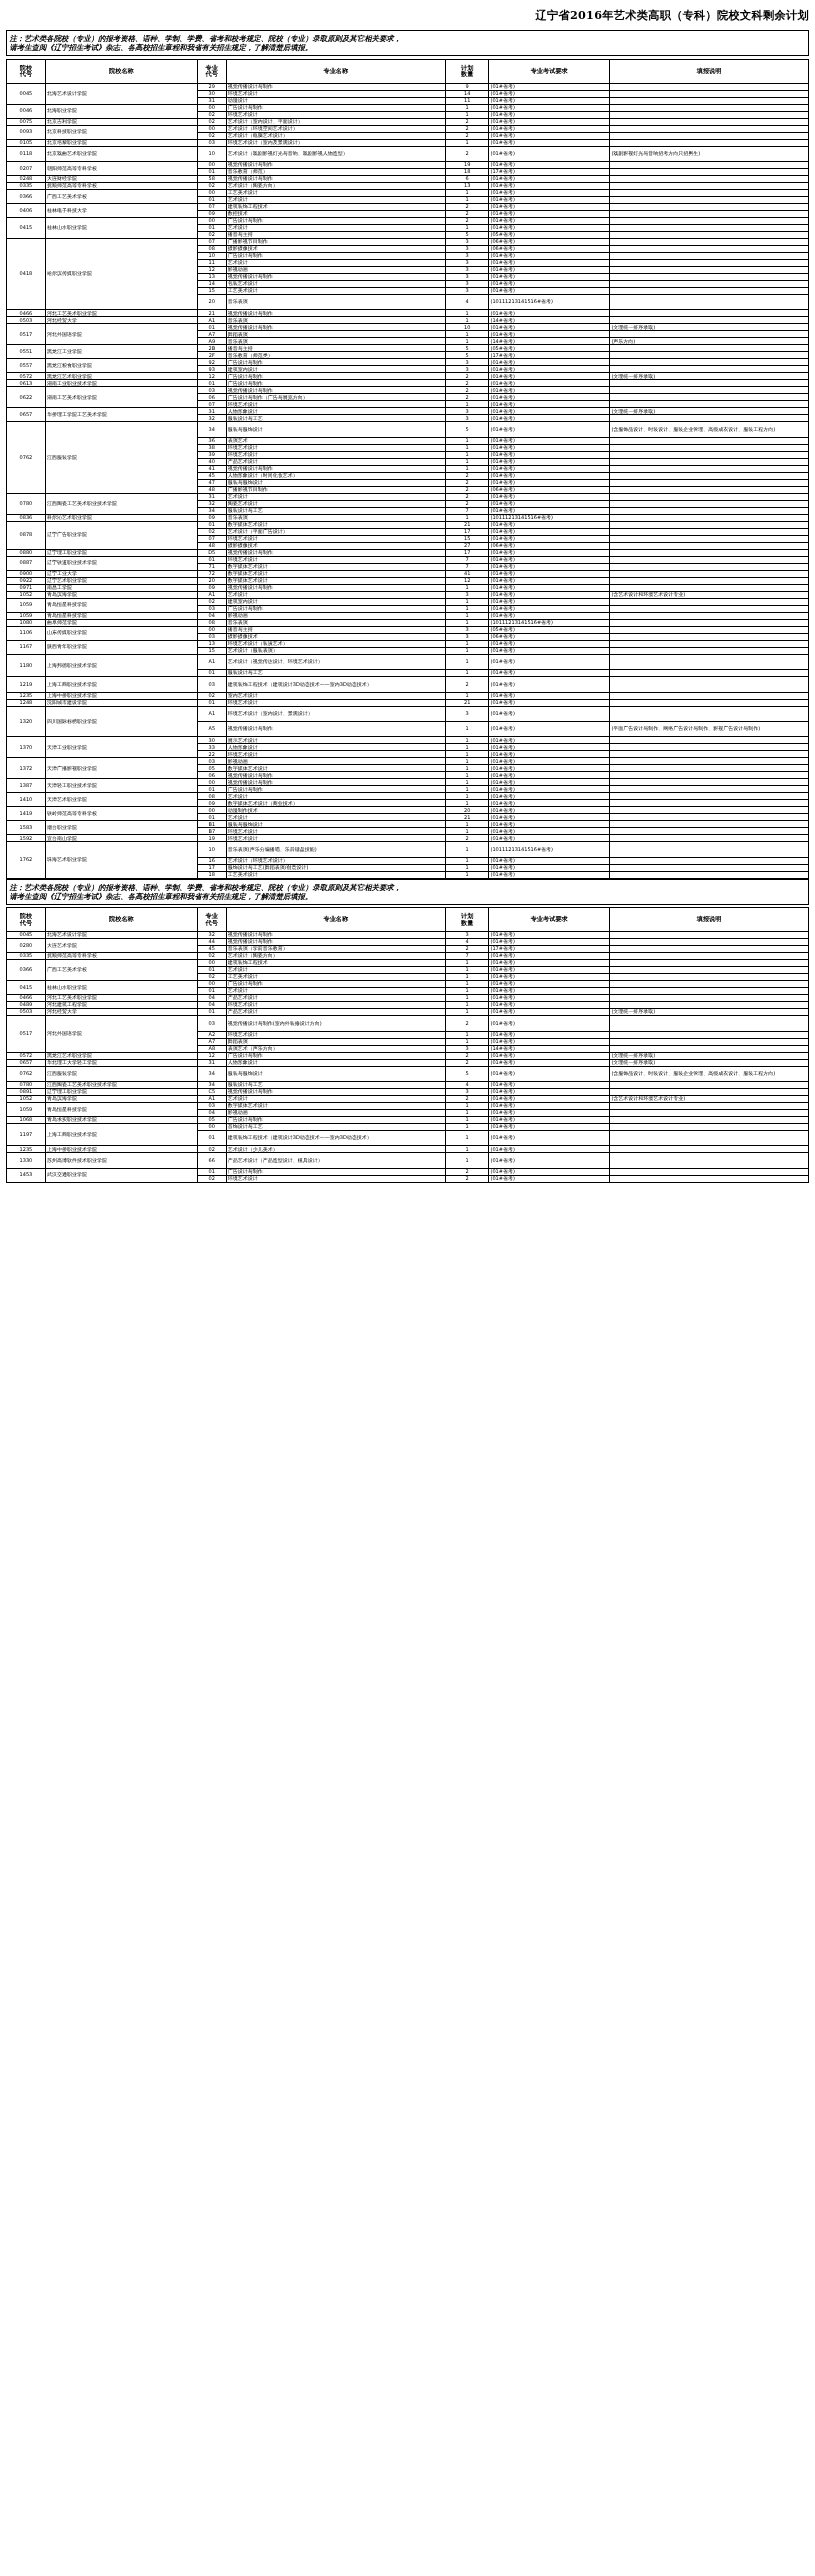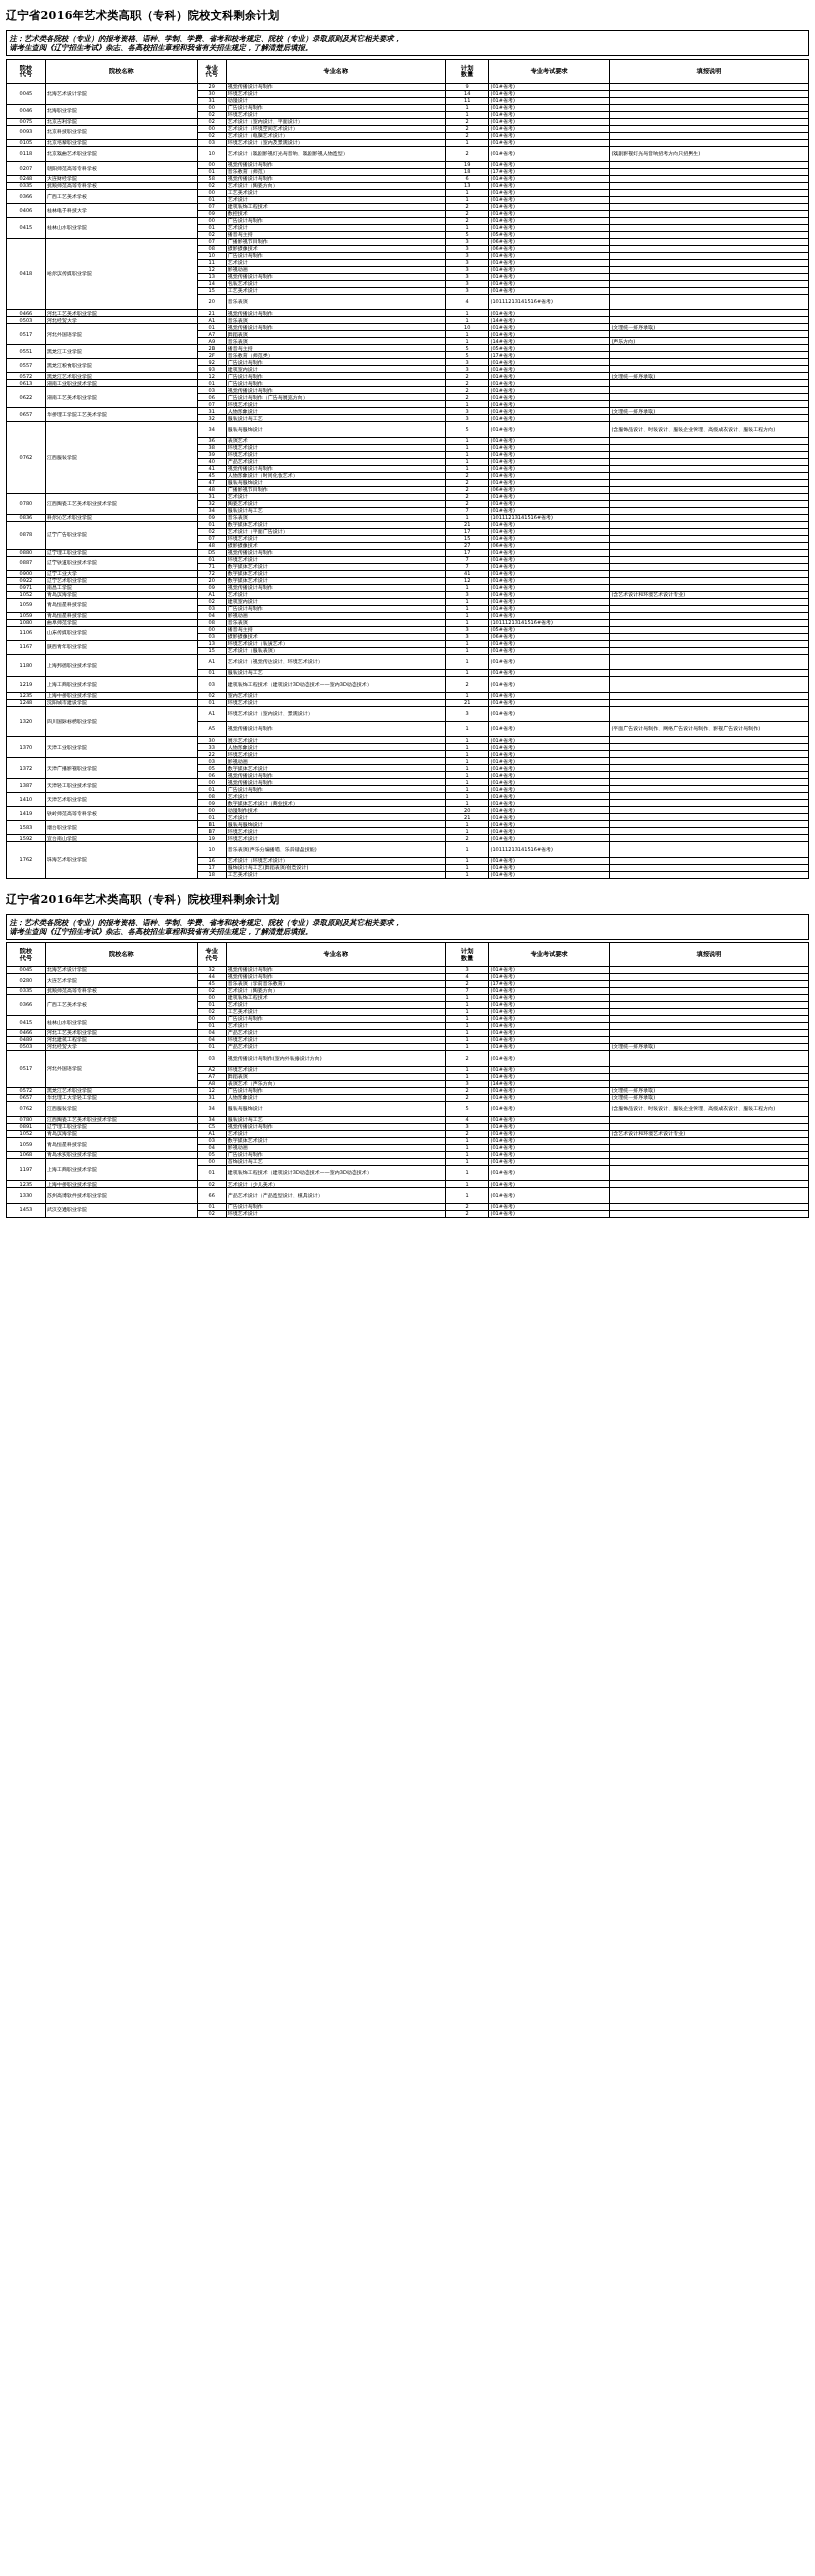--- a/index.html
+++ b/index.html
@@ -5,21 +5,21 @@
   * { box-sizing: border-box; }
   html, body {
     margin: 0; padding: 0;
     background: #ffffff;
     font-family: "DejaVu Sans", "Liberation Sans", sans-serif;
   }
   body { width: 815px; }
   .page { width: 815px; padding: 0 6px 12px 6px; }
 
   .doc-title {
-    text-align: left;
+    text-align: right;
     font-family: "DejaVu Serif", "Liberation Serif", serif;
     font-weight: bold;
     font-size: 11.2px;
     letter-spacing: 0.3px;
     padding: 8.3px 0 7px 0;
     color: #000;
   }
   .doc-title.second { padding-top: 13px; }
 
   .note-box {
@@ -944,21 +944,20 @@
               <td class="c-mcode">18</td>
               <td class="c-mname wrap">工艺美术设计</td>
               <td class="c-qty">1</td>
               <td class="c-req">(01#省考)</td>
               <td class="c-note wrap"></td>
             </tr>
           </tbody>
         </table>
       </div>
       <div class="section">
-        <div class="doc-title second">辽宁省2016年艺术类高职（专科）院校理科剩余计划</div>
         <div class="note-box">
           <div class="note-line">注：艺术类各院校（专业）的报考资格、语种、学制、学费、省考和校考规定、院校（专业）录取原则及其它相关要求，</div>
           <div class="note-line">请考生查阅《辽宁招生考试》杂志、各高校招生章程和我省有关招生规定，了解清楚后填报。</div>
         </div>
         <table class="plan">
           <thead>
             <tr>
               <th class="c-scode">
                 <span class="hdr-stack">
                   <div>院校</div>

